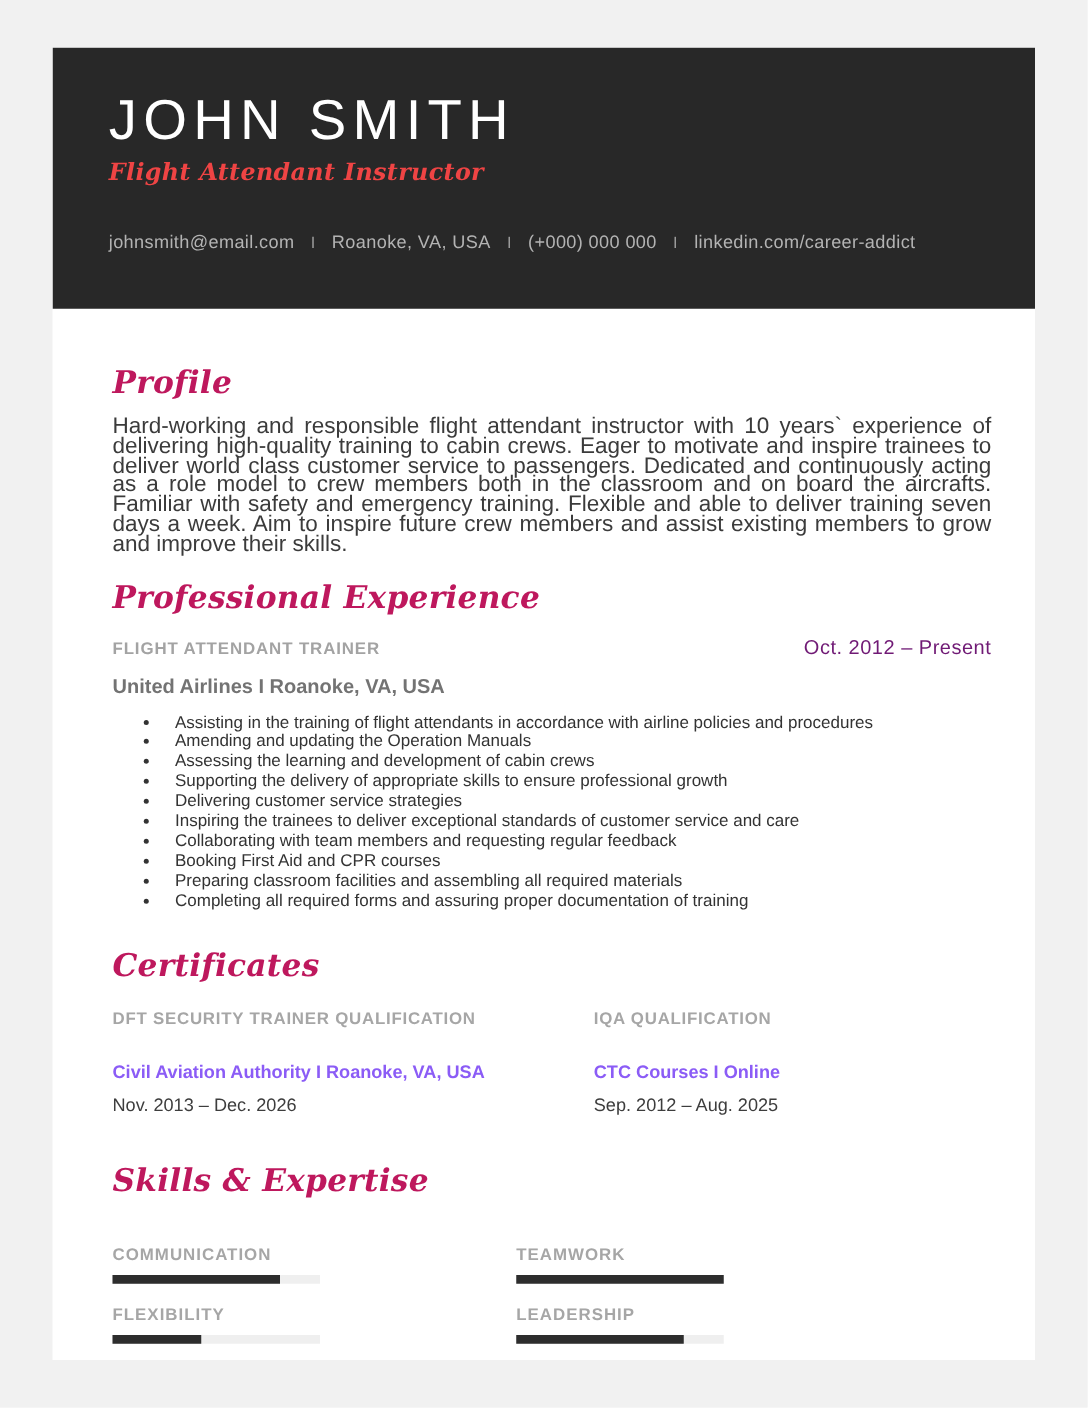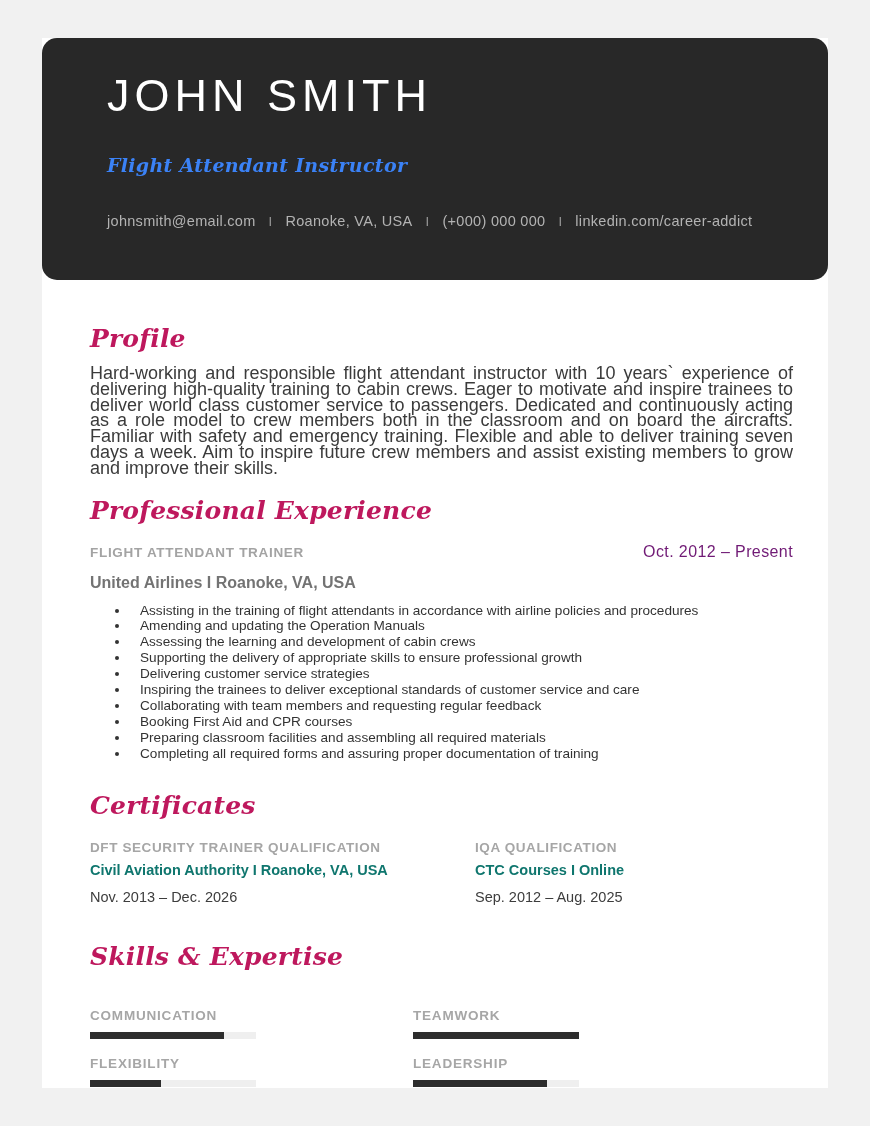--- a/index.html
+++ b/index.html
@@ -13,35 +13,34 @@
   .page {
     position: absolute;
     left: 42px; top: 38px;
     width: 786px; height: 1050px;
     background: #ffffff;
     overflow: hidden;
   }
   
   .resume-header {
     background: #282828;
-    height: 242px;
-    padding: 32px 46px 0 65px;
-    border-radius: 15px;
+    height: 209px;
+    padding: 32px 46px 0 45px;
   }
   .name {
     margin: 0;
     color: #ffffff;
     font-size: 45px;
     font-weight: 300;
     letter-spacing: 5px;
     line-height: 1.15;
   }
   .role {
-    margin-top: 32px;
-    color: #3b82f6;
+    margin-top: 5px;
+    color: #ef4444;
     font-family: "DejaVu Serif", serif;
     font-style: italic;
     font-weight: bold;
     font-size: 19px;
     letter-spacing: 0.3px;
   }
   .contact {
     margin-top: 37px;
     color: #b3b3b3;
     font-size: 14.5px;
@@ -112,24 +111,24 @@
     display: grid;
     grid-template-columns: 385px auto;
   }
   .cert-title {
     color: #a6a6a6;
     font-weight: bold;
     font-size: 13.5px;
     letter-spacing: 0.6px;
   }
   .cert-issuer {
-    margin-top: 7px;
+    margin-top: 28px;
     font-weight: bold;
     font-size: 14.5px;
-    color: #0f766e;
+    color: #8b5cf6;
   }
   .cert-dates {
     margin-top: 11px;
     font-size: 14.5px;
     color: #3d3d3d;
   }
   .section-skills { margin-top: 37px; }
   .skills-grid {
     margin-top: 36px;
     display: grid;

